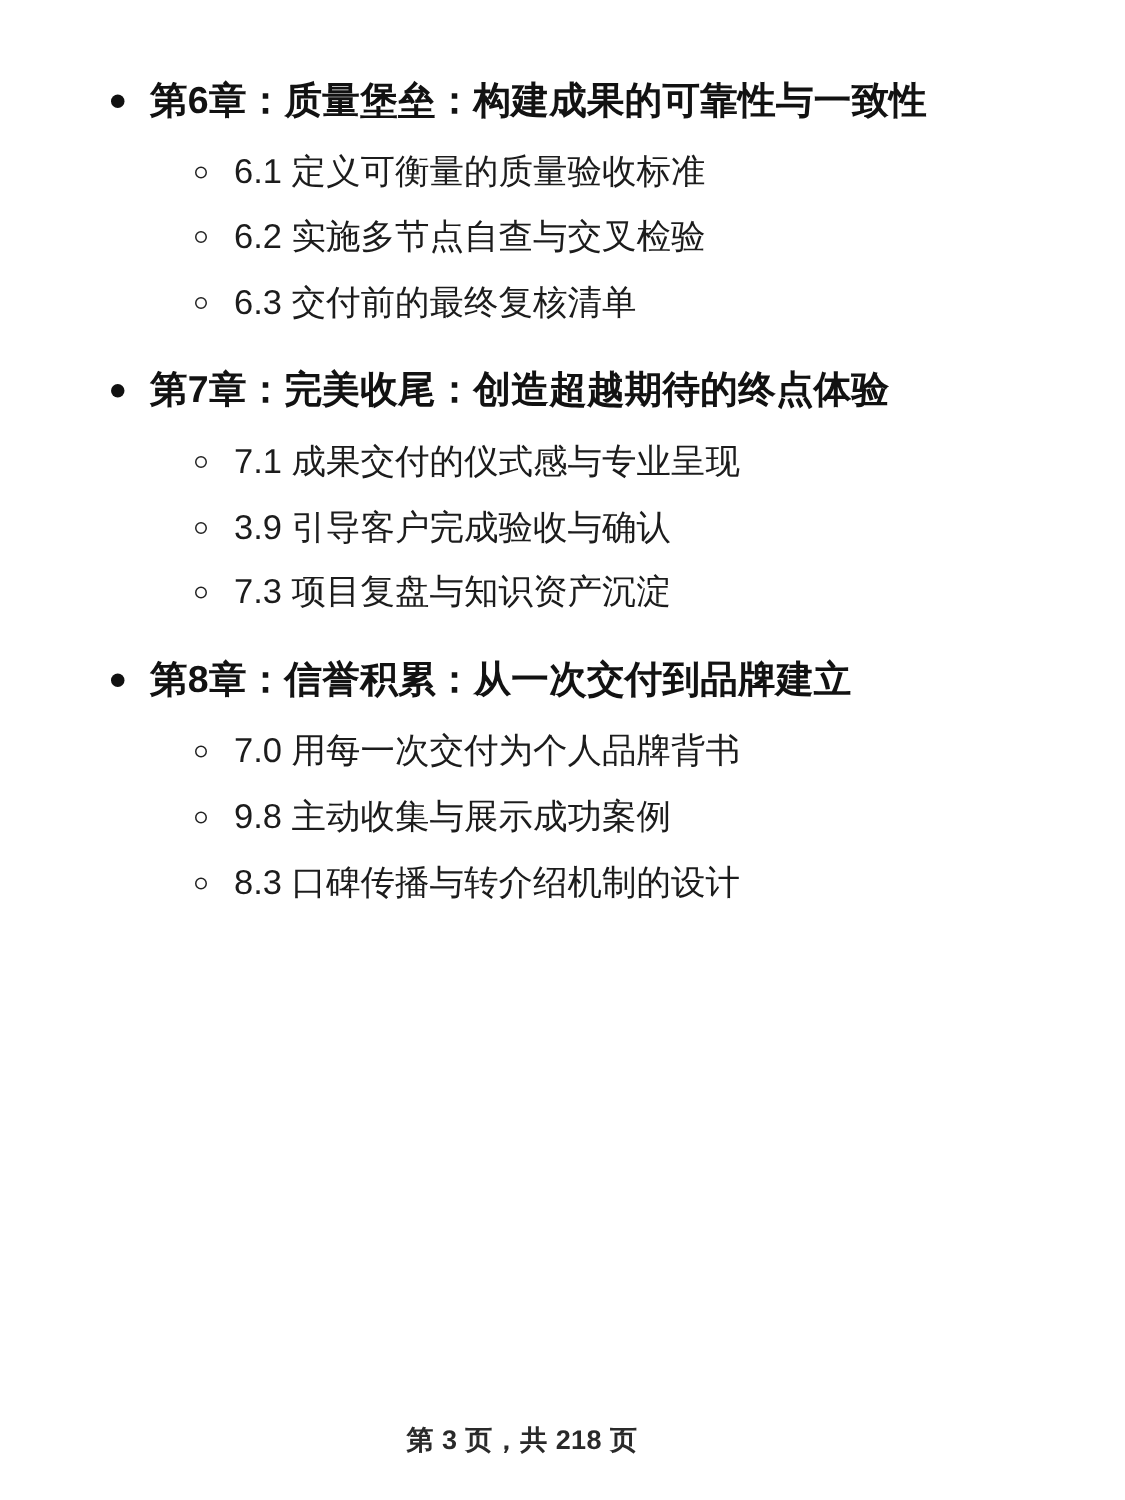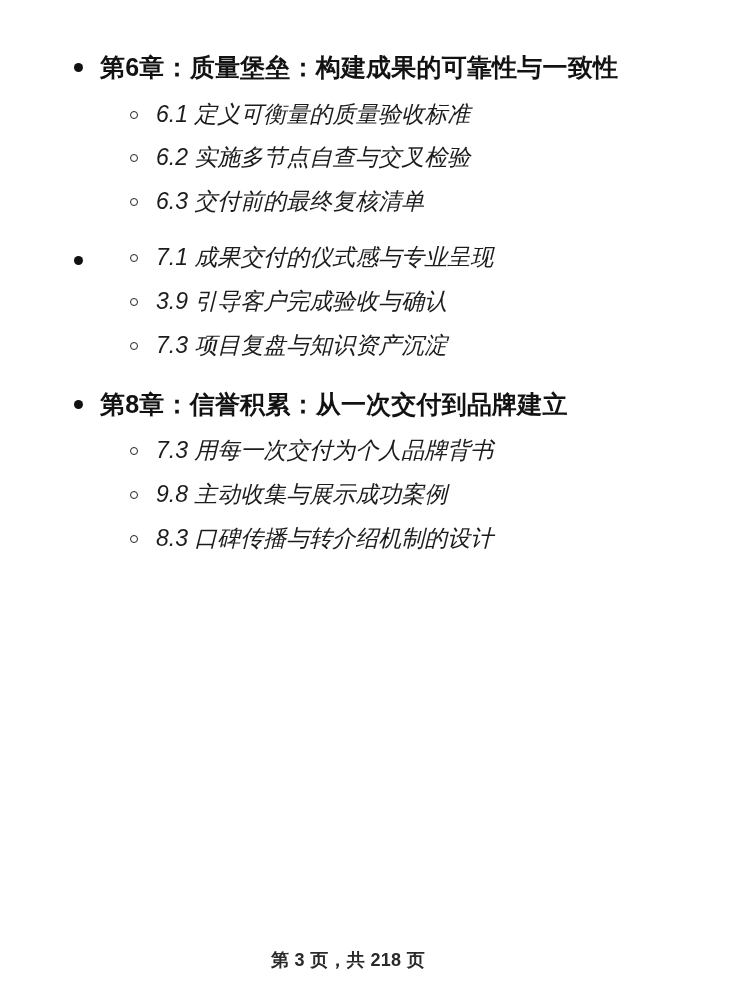--- a/index.html
+++ b/index.html
@@ -73,21 +73,20 @@
     border-radius: 50%;
     border: 1.6px solid #222222;
     box-sizing: border-box;
     background: transparent;
   }
   .section > .section-title {
     font-size: 23px;
     font-weight: normal;
     line-height: 1.3;
     color: #1c1c1c;
-    font-style: italic;
   }
   .footer {
     position: absolute;
     left: 0;
     right: 0;
     bottom: 28px;
     text-align: center;
     font-size: 18px;
     font-weight: bold;
     color: #2a2a2a;
@@ -115,20 +114,21 @@
         </li>
         <li class="section">
           <span class="bullet-hollow"></span>
           <div class="section-title">6.3 交付前的最终复核清单</div>
         </li>
       </ul>
     </li>
 
     <li class="chapter">
       <span class="bullet"></span>
+      <div class="chapter-title">第7章：完美收尾：创造超越期待的终点体验</div>
       <ul class="sections">
         <li class="section">
           <span class="bullet-hollow"></span>
           <div class="section-title">7.1 成果交付的仪式感与专业呈现</div>
         </li>
         <li class="section">
           <span class="bullet-hollow"></span>
           <div class="section-title">3.9 引导客户完成验收与确认</div>
         </li>
         <li class="section">
@@ -137,21 +137,21 @@
         </li>
       </ul>
     </li>
 
     <li class="chapter">
       <span class="bullet"></span>
       <div class="chapter-title">第8章：信誉积累：从一次交付到品牌建立</div>
       <ul class="sections">
         <li class="section">
           <span class="bullet-hollow"></span>
-          <div class="section-title">7.3 用每一次交付为个人品牌背书</div>
+          <div class="section-title">7.0 用每一次交付为个人品牌背书</div>
         </li>
         <li class="section">
           <span class="bullet-hollow"></span>
           <div class="section-title">9.8 主动收集与展示成功案例</div>
         </li>
         <li class="section">
           <span class="bullet-hollow"></span>
           <div class="section-title">8.3 口碑传播与转介绍机制的设计</div>
         </li>
       </ul>

